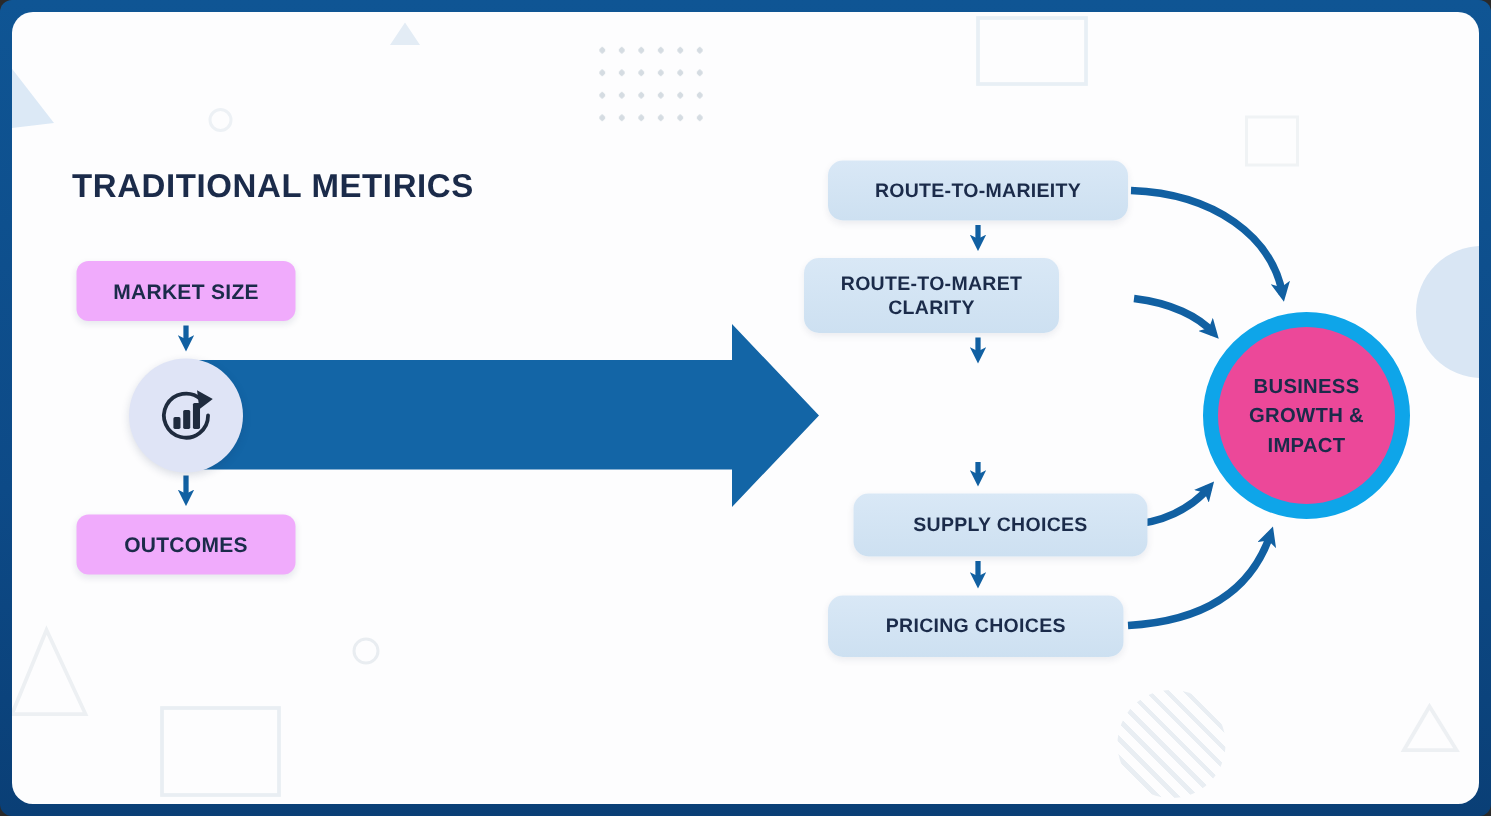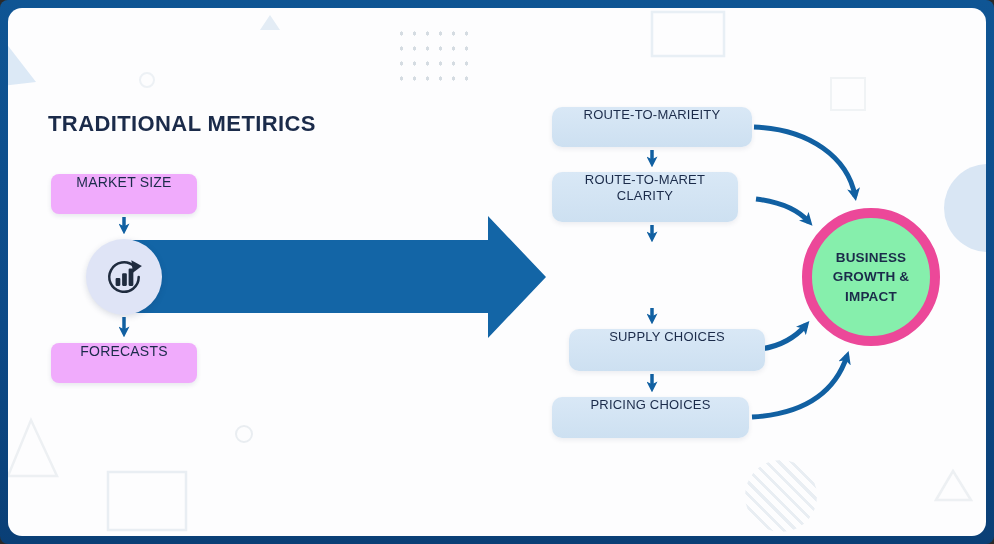--- a/index.html
+++ b/index.html
@@ -40,40 +40,40 @@
     background: repeating-linear-gradient(45deg, #e9eef3 0px, #e9eef3 3px, transparent 3px, transparent 9px);
   }
   svg.connectors { z-index: 2; }
   .title {
     position: absolute; left: 40px; top: 103px; z-index: 3;
     font-size: 22px; font-weight: 700; letter-spacing: 0.4px;
     color: #1b2b4a;
   }
   .box {
     position: absolute; z-index: 3;
-    display: flex; align-items: flex-start; justify-content: center;
+    display: flex; align-items: center; justify-content: center;
     text-align: center;
-    font-weight: 400; color: #1b2b4a; letter-spacing: 0.2px;
+    font-weight: 700; color: #1b2b4a; letter-spacing: 0.2px;
   }
   .box.gray {
     background: #f0abfc;
     border-radius: 8px;
     box-shadow: 0 2px 5px rgba(20,40,80,0.10);
     font-size: 14px;
   }
   .box.blue {
     background: linear-gradient(180deg, #d9e8f6 0%, #cde0f1 100%);
     border-radius: 10px;
     box-shadow: 0 2px 5px rgba(20,40,80,0.08);
     font-size: 13px; line-height: 1.25;
   }
   .market-size { left: 43px; top: 166px; width: 146px; height: 40px; }
   .forecasts   { left: 43px; top: 335px; width: 146px; height: 40px; }
   .rb1 { left: 544px; top: 99px;  width: 200px; height: 40px; }
-  .rb2 { left: 544px; top: 164px; width: 186px; height: 50px; }
+  .rb2 { left: 528px; top: 164px; width: 170px; height: 50px; }
   .rb3 { left: 539px; top: 239px; width: 220px; height: 58px; }
   .rb4 { left: 544px; top: 321px; width: 196px; height: 42px; margin-left: 17px; }
   .rb5 { left: 544px; top: 389px; width: 197px; height: 41px; }
   .rb2 span { display: inline-block; max-width: 170px; }
   .rb3 span { display: inline-block; max-width: 216px; font-size: 13.5px; }
   .icon-circle {
     position: absolute; left: 78px; top: 231px; z-index: 4;
     width: 76px; height: 76px; border-radius: 50%;
     background: #dfe4f6;
     display: flex; align-items: center; justify-content: center;
@@ -82,22 +82,22 @@
   .outcomes-label {
     position: absolute; left: 190px; top: 232px; z-index: 3;
     width: 330px; height: 73px;
     display: flex; align-items: center; justify-content: center;
     color: #ffffff; font-size: 31px; font-weight: 700; letter-spacing: 0.5px;
     text-shadow: 0 1px 2px rgba(0,0,0,0.15);
   }
   .goal-circle {
     position: absolute; left: 794px; top: 200px; z-index: 3;
     width: 138px; height: 138px; border-radius: 50%;
-    background: #86efac;
-    border: 10px solid #ec4899;
+    background: #ec4899;
+    border: 10px solid #0ea5e9;
     display: flex; align-items: center; justify-content: center;
     text-align: center;
     font-size: 13.5px; font-weight: 700; line-height: 1.45;
     color: #1b2b4a; letter-spacing: 0.2px;
   }
   .goal-circle span { display: inline-block; max-width: 102px; }
 </style>
 </head>
 <body>
 
@@ -155,21 +155,21 @@
       <svg width="42" height="42" viewBox="0 0 40 40">
         <path d="M 34,20 A 14,14 0 1 1 29.5,9.8" stroke="#1f2b3e" stroke-width="2.4" fill="none" stroke-linecap="round"></path>
         <polygon points="27,4 37,9.5 28.5,16" fill="#1f2b3e"></polygon>
         <rect x="12" y="21" width="4.5" height="7.5" rx="1" fill="#1f2b3e"></rect>
         <rect x="18.2" y="16.5" width="4.5" height="12" rx="1" fill="#1f2b3e"></rect>
         <rect x="24.4" y="12" width="4.5" height="16.5" rx="1" fill="#1f2b3e"></rect>
       </svg>
     </div>
 
     <div class="box gray forecasts">
-      <span>FORECASTS</span>
+      <span>OUTCOMES</span>
     </div>
 
 
     <div class="box blue rb1">
       <span>ROUTE-TO-MARIEITY</span>
     </div>
     <div class="box blue rb2">
       <span>ROUTE-TO-MARET CLARITY</span>
     </div>
     <div class="box blue rb4">

